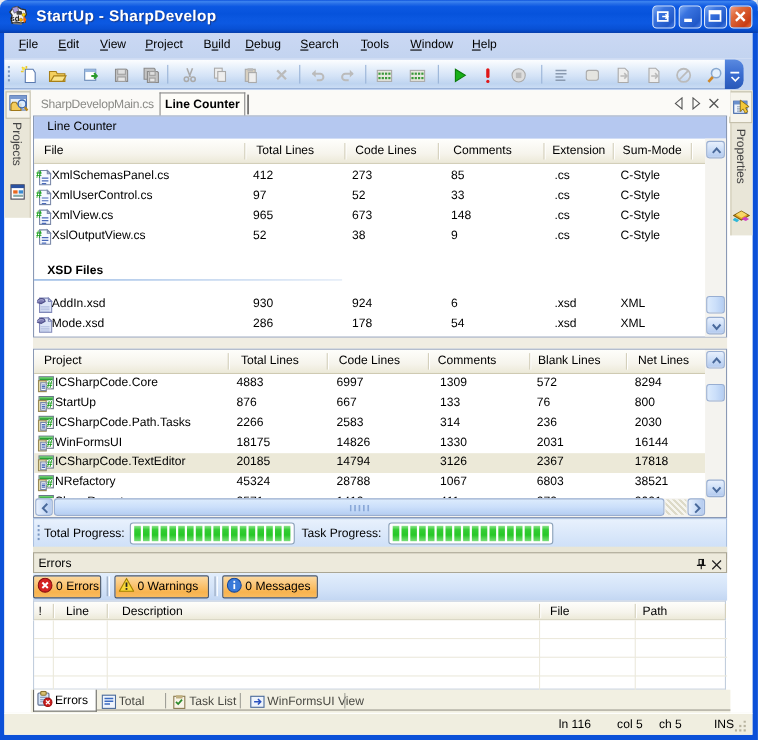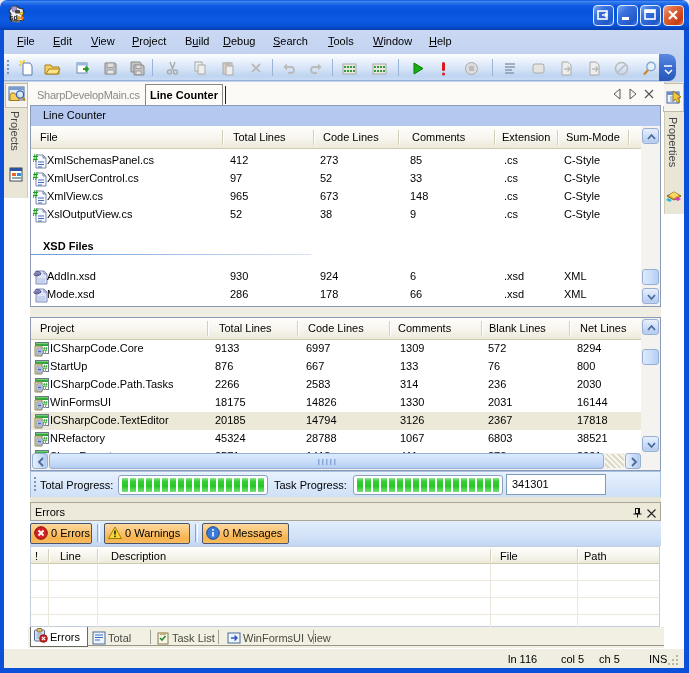--- a/index.html
+++ b/index.html
@@ -58,20 +58,21 @@
  <svg class="abs" style="left:8px;top:5px" width="18" height="18" viewBox="0 0 18 18">
   <path d="M4 2 l4 -1 l3 2 l4 1 l1 4 l-2 3 l1 4 l-4 1 l-4 -1 l-4 1 l-1 -4 l1 -3 l-2 -3 z" fill="#f0f0f4" stroke="#333" stroke-width="1.2"></path>
   <path d="M3 2 L8 1 L9 5 L5 7 Z" fill="#a89ae0" stroke="#555" stroke-width=".6"></path>
   <rect x="7" y="5" width="5" height="3.5" rx="1" fill="#444"></rect>
   <circle cx="13.5" cy="8.5" r="1.5" fill="#ffd800" stroke="#886600" stroke-width=".5"></circle>
   <circle cx="11" cy="13" r="1.5" fill="#ffb300" stroke="#886600" stroke-width=".5"></circle>
   <path d="M14 10 L16 13 L14 16 L13 13 Z" fill="#ff6a00"></path>
   <path d="M4 16 l8 1" stroke="#777" stroke-width="1.5"></path>
   <text x="1.5" y="14.5" font-size="7" font-weight="bold" fill="#111">sd</text>
  </svg>
+ <span class="ttext">StartUp - SharpDevelop</span>
  <div class="wbtn" style="left:593px"><svg width="19" height="19" viewBox="0 0 19 19">
         <rect x="4" y="5" width="9" height="8" fill="none" stroke="#fff" stroke-width="1.6"></rect>
         <path d="M8 9 h5 m-2 -2 l2 2 l-2 2" stroke="#fff" stroke-width="1.4" fill="none"></path>
       </svg></div>
  <div class="wbtn" style="left:617px"><svg width="19" height="19" viewBox="0 0 19 19">
         <rect x="4" y="11" width="7" height="3" fill="#fff"></rect>
       </svg></div>
  <div class="wbtn" style="left:640px"><svg width="19" height="19" viewBox="0 0 19 19">
         <rect x="4" y="4" width="10" height="9" fill="none" stroke="#fff" stroke-width="1.6"></rect>
         <rect x="4" y="4" width="10" height="3" fill="#fff"></rect>
@@ -348,21 +349,21 @@
     <div class="abs" style="left:2px;top:181px;width:14px;height:15px"><svg width="15" height="16" viewBox="0 0 15 16">
         <path d="M3 2 h8 l3 3 v10 h-11 z" fill="#dde5f7" stroke="#8088b8"></path>
         <path d="M11 2 l3 3 h-3 z" fill="#f0f4fc" stroke="#8088b8"></path>
         <path d="M4 10 h8 M4 12 h8 M4 14 h8" stroke="#b0bce0"></path>
         <path d="M1 6 c0 -4 6 -5 7 -1 l-3.5 2 z" fill="#7878b0" stroke="#50508a"></path>
         <path d="M1 6 c1 -2.5 4 -3.5 6 -1.5" fill="none" stroke="#9a9ac8"></path>
       </svg></div>
     <span class="cell" style="left:16px;top:182px">Mode.xsd</span>
     <span class="cell" style="left:199px;top:182px">286</span>
     <span class="cell" style="left:289px;top:182px">178</span>
-    <span class="cell" style="left:379px;top:182px">66</span>
+    <span class="cell" style="left:379px;top:182px">54</span>
     <span class="cell" style="left:473px;top:182px">.xsd</span>
     <span class="cell" style="left:533px;top:182px">XML</span>
     <div class="abs" style="left:610px;top:20px;width:19px;height:180px;background:#f4f3ef">
       <div class="sbtn" style="left:1px;top:2px;width:17px;height:16px"><svg width="17" height="16">
           <path d="M5 10 l3.5 -4 l3.5 4" stroke="#4a6a9c" stroke-width="1.8" fill="none"></path>
         </svg></div>
       <div class="sbthumb" style="left:1px;top:143px;width:17px;height:16px"></div>
       <div class="sbtn" style="left:1px;top:162px;width:17px;height:16px"><svg width="17" height="16">
           <path d="M5 6 l3.5 4 l3.5 -4" stroke="#4a6a9c" stroke-width="1.8" fill="none"></path>
         </svg></div>
@@ -388,21 +389,21 @@
           <rect x="2.5" y="1.5" width="13" height="11" fill="#fff" stroke="#6a7888"></rect>
           <rect x="3" y="2" width="12" height="3" fill="#28a038"></rect>
           <rect x="3" y="2" width="12" height="1.2" fill="#70d070"></rect>
           <path d="M5 7 h9 M5 9 h9 M5 11 h6" stroke="#aab8c8"></path>
           <path d="M2 5 h7 v10 h-7 z" fill="#e8dfae" stroke="#988a58"></path>
           <path d="M4 7 h5 v7 h-5 z" fill="#f6f8fc" stroke="#7a88a8"></path>
           <path d="M5 9 h3 M5 10.5 h3 M5 12 h3" stroke="#4a6ab8"></path>
           <text x="9.5" y="11.5" font-size="9.5" font-weight="bold" fill="#18a018" stroke="#fff" stroke-width="0.5" paint-order="stroke">#</text>
         </svg></div>
       <span class="cell" style="left:19px;top:24px">ICSharpCode.Core</span>
-      <span class="cell" style="left:184px;top:24px">9133</span>
+      <span class="cell" style="left:184px;top:24px">4883</span>
       <span class="cell" style="left:275px;top:24px">6997</span>
       <span class="cell" style="left:369px;top:24px">1309</span>
       <span class="cell" style="left:457px;top:24px">572</span>
       <span class="cell" style="left:546px;top:24px">8294</span>
       <div class="abs" style="left:2px;top:41px;width:17px;height:16px"><svg width="17" height="16" viewBox="0 0 17 16">
           <rect x="2.5" y="1.5" width="13" height="11" fill="#fff" stroke="#6a7888"></rect>
           <rect x="3" y="2" width="12" height="3" fill="#28a038"></rect>
           <rect x="3" y="2" width="12" height="1.2" fill="#70d070"></rect>
           <path d="M5 7 h9 M5 9 h9 M5 11 h6" stroke="#aab8c8"></path>
           <path d="M2 5 h7 v10 h-7 z" fill="#e8dfae" stroke="#988a58"></path>
@@ -572,23 +573,20 @@
       <div class="pseg" style="left:75px"></div>
       <div class="pseg" style="left:83px"></div>
       <div class="pseg" style="left:91px"></div>
       <div class="pseg" style="left:99px"></div>
       <div class="pseg" style="left:107px"></div>
       <div class="pseg" style="left:115px"></div>
       <div class="pseg" style="left:123px"></div>
       <div class="pseg" style="left:131px"></div>
       <div class="pseg" style="left:139px"></div>
     </div>
-    <div class="abs" style="left:475px;top:2px;width:100px;height:21px;background:#fff;border:1px solid #7f9db9">
-      <span class="cell" style="left:5px;top:3px">341301</span>
-    </div>
   </div>
 <style>.pseg{top:2px;bottom:2px;width:6px;position:absolute;background:linear-gradient(to bottom,#8fe48f 0%,#35cd35 25%,#28c828 60%,#7ade7a 100%)}</style>
 <div class="abs" style="left:30px;top:497px;width:631px;height:6px;background:#e9e6d6"></div>
 <div class="abs" style="left:30px;top:503px;width:631px;height:124px">
     <div class="abs" style="left:0;top:-1px;width:631px;height:19px;background:#edeadc;border:1px solid #aaa694">
       <span class="cell" style="left:4px;top:3px">Errors</span>
       <svg class="abs" style="left:602px;top:5px" width="10" height="10" viewBox="0 0 10 10">
         <rect x="2.5" y="0.5" width="4" height="5" fill="none" stroke="#111"></rect>
         <rect x="5" y="0.5" width="1.5" height="5" fill="#111"></rect>
         <path d="M4.5 6 v3.5 M0.5 6 h8" stroke="#111"></path>

